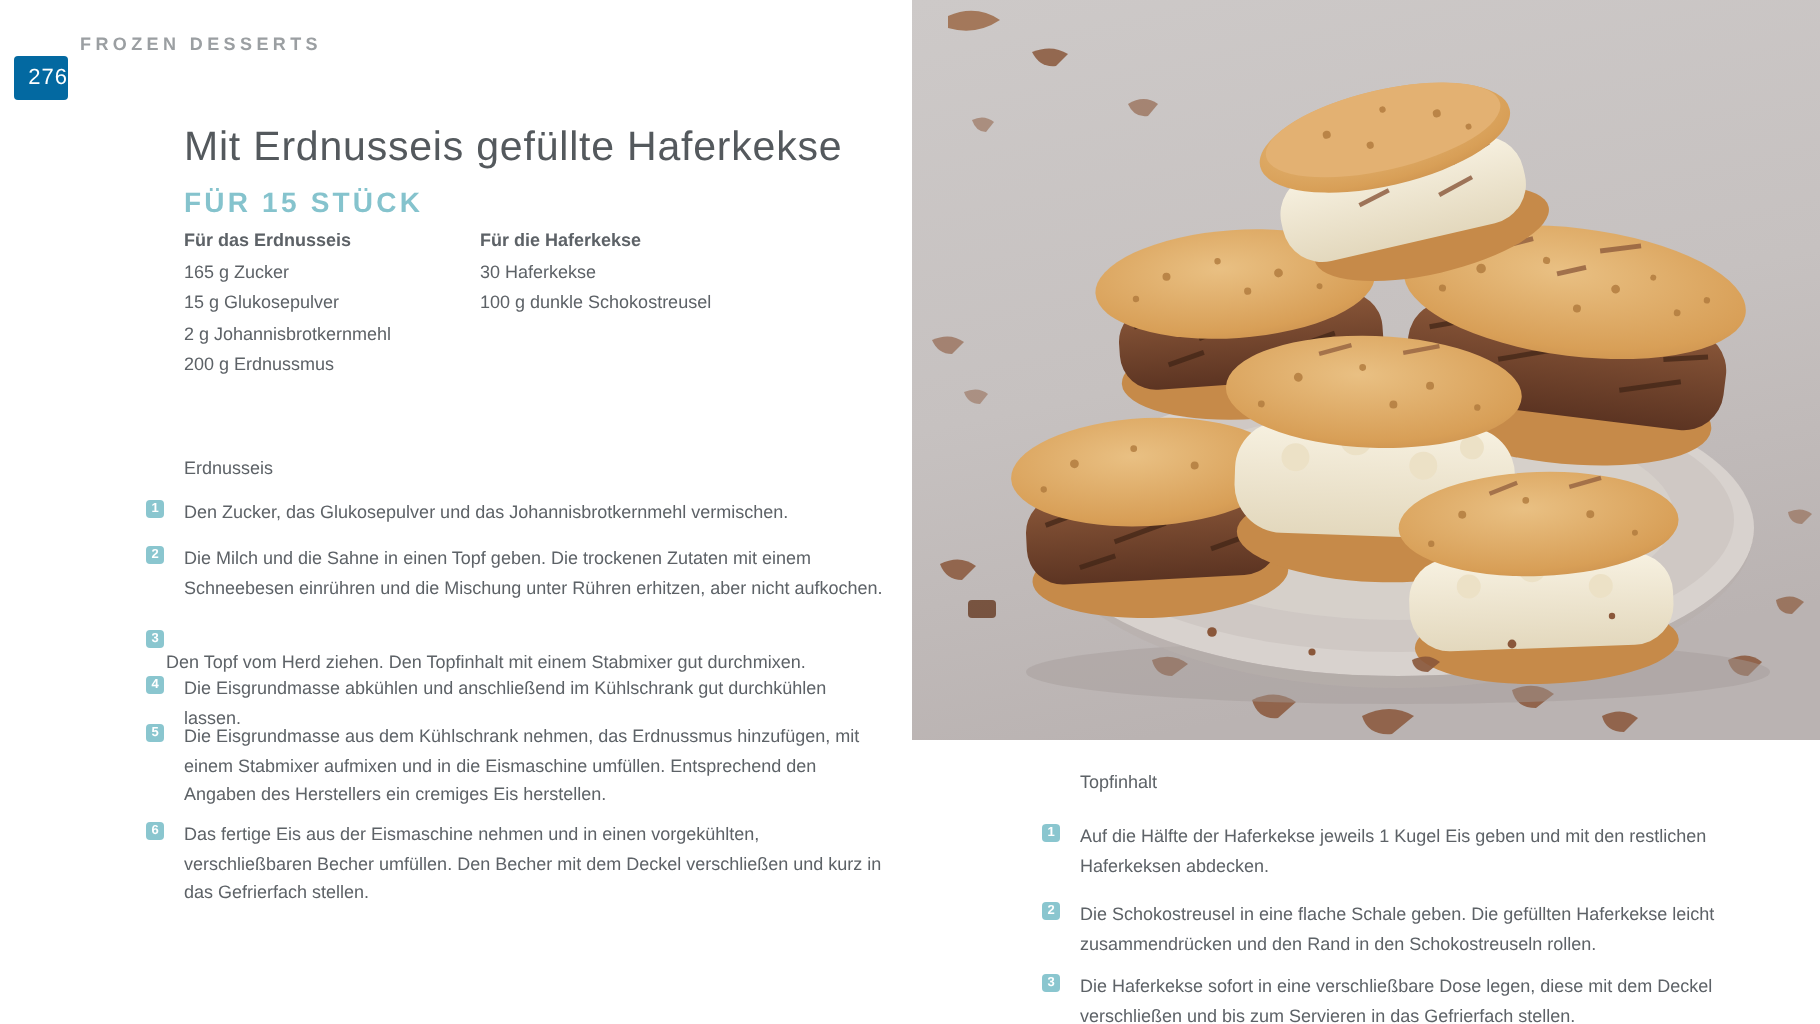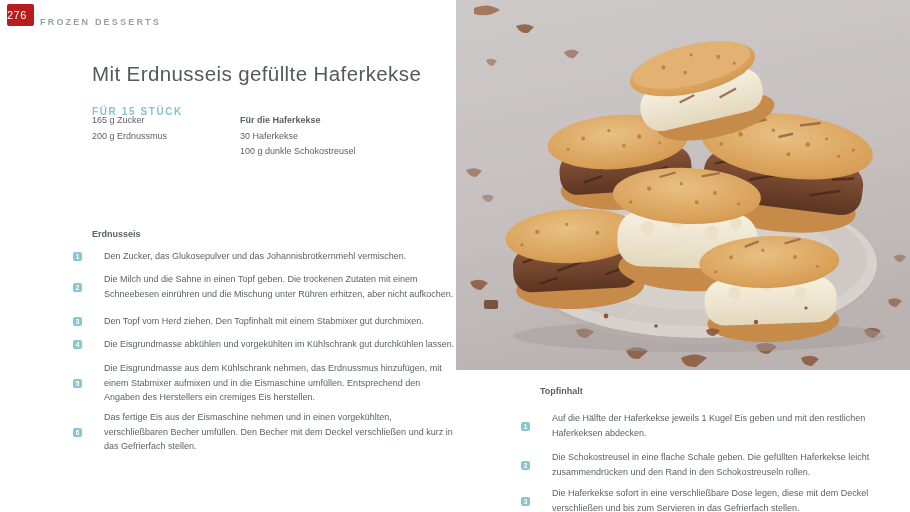--- a/index.html
+++ b/index.html
@@ -5,51 +5,51 @@
   html,body{margin:0;padding:0;background:#ffffff;}
   body{
     width:910px;height:512px;position:relative;overflow:hidden;
     font-family:"Liberation Sans", sans-serif;
     -webkit-font-smoothing:antialiased;
   }
   .abs{position:absolute;}
 
   
   .page-num{
-    left:7px;top:4px;width:27px;height:22px;
-    background:#b91c1c;color:#ffffff;border-radius:2px;
-    font-size:11px;line-height:22px;text-align:left;letter-spacing:.5px;
+    left:7px;top:28px;width:27px;height:22px;
+    background:#0369a1;color:#ffffff;border-radius:2px;
+    font-size:11px;line-height:22px;text-align:right;letter-spacing:.5px;
   }
   .chapter{
     left:40px;top:17px;font-size:9px;color:#9b9fa2;
     letter-spacing:2.2px;font-weight:bold;
   }
 
   
   .title{
     left:92px;top:62px;font-size:20.5px;font-weight:400;color:#54595d;
     letter-spacing:.4px;
   }
   .yield{
-    left:92px;top:106px;font-size:10px;font-weight:bold;color:#85c3cd;
+    left:92px;top:93px;font-size:14px;font-weight:bold;color:#85c3cd;
     letter-spacing:1.6px;
   }
 
   
   .ing-col{top:113px;font-size:9px;color:#5d6267;line-height:15.5px;}
   .ing-col .hd{font-weight:bold;}
   .ing-col.c1{left:92px;}
   .ing-col.c2{left:240px;}
   .ing-col div{white-space:nowrap;}
 
   
-  .sec-hd{font-size:9px;font-weight:bold;color:#5d6267;}
-
-  
-  .step{display:flex;align-items:center;gap:12px;}
+  .sec-hd{font-size:9px;font-weight:normal;color:#5d6267;}
+
+  
+  .step{display:flex;align-items:flex-start;}
   .step .badge{
     flex:0 0 auto;width:9px;height:9px;margin-top:1px;
     background:#8ac6cf;color:#ffffff;border-radius:2px;
     font-size:6.5px;line-height:9px;text-align:center;font-weight:bold;
   }
   .step p{
     margin:0 0 0 10px;font-size:9px;line-height:14.5px;color:#5d6267;
   }
   .steps-left .step p{width:352px;}
   .steps-right .step p{width:340px;}
@@ -61,48 +61,51 @@
 </head>
 <body>
 
 <div class="abs page-num">276</div>
 <div class="abs chapter">FROZEN DESSERTS</div>
 
 <div class="abs title">Mit Erdnusseis gefüllte Haferkekse</div>
 <div class="abs yield">FÜR 15 STÜCK</div>
 
 <div class="abs ing-col c1">
+  <div class="hd">Für das Erdnusseis</div>
   <div>165 g Zucker</div>
+  <div>15 g Glukosepulver</div>
+  <div>2 g Johannisbrotkernmehl</div>
   <div>200 g Erdnussmus</div>
 </div>
 
 <div class="abs ing-col c2">
   <div class="hd">Für die Haferkekse</div>
   <div>30 Haferkekse</div>
   <div>100 g dunkle Schokostreusel</div>
 </div>
 
 <div class="abs sec-hd" style="left:92px;top:229px;">Erdnusseis</div>
 
 <div class="steps-left">
   <div class="abs step" style="left:73px;top:249px;">
     <span class="badge">1</span>
     <p>Den Zucker, das Glukosepulver und das Johannisbrotkernmehl vermischen.</p>
   </div>
   <div class="abs step" style="left:73px;top:272px;">
     <span class="badge">2</span>
     <p>Die Milch und die Sahne in einen Topf geben. Die trockenen Zutaten mit einem Schneebesen einrühren und die Mischung unter Rühren erhitzen, aber nicht aufkochen.</p>
   </div>
-  <div class="abs step" style="left:73px;top:314px;">
+  <div class="abs step" style="left:73px;top:314px;flex-direction:column;">
     <span class="badge">3</span>
     <p>Den Topf vom Herd ziehen. Den Topfinhalt mit einem Stabmixer gut durchmixen.</p>
   </div>
   <div class="abs step" style="left:73px;top:337px;">
     <span class="badge">4</span>
-    <p>Die Eisgrundmasse abkühlen und vorgekühlten im Kühlschrank gut durchkühlen lassen.</p>
+    <p>Die Eisgrundmasse abkühlen und anschließend im Kühlschrank gut durchkühlen lassen.</p>
   </div>
   <div class="abs step" style="left:73px;top:361px;">
     <span class="badge">5</span>
     <p>Die Eisgrundmasse aus dem Kühlschrank nehmen, das Erdnussmus hinzufügen, mit einem Stabmixer aufmixen und in die Eismaschine umfüllen. Entsprechend den Angaben des Herstellers ein cremiges Eis herstellen.</p>
   </div>
   <div class="abs step" style="left:73px;top:410px;">
     <span class="badge">6</span>
     <p>Das fertige Eis aus der Eismaschine nehmen und in einen vorgekühlten, verschließbaren Becher umfüllen. Den Becher mit dem Deckel verschließen und kurz in das Gefrierfach stellen.</p>
   </div>
 </div>

